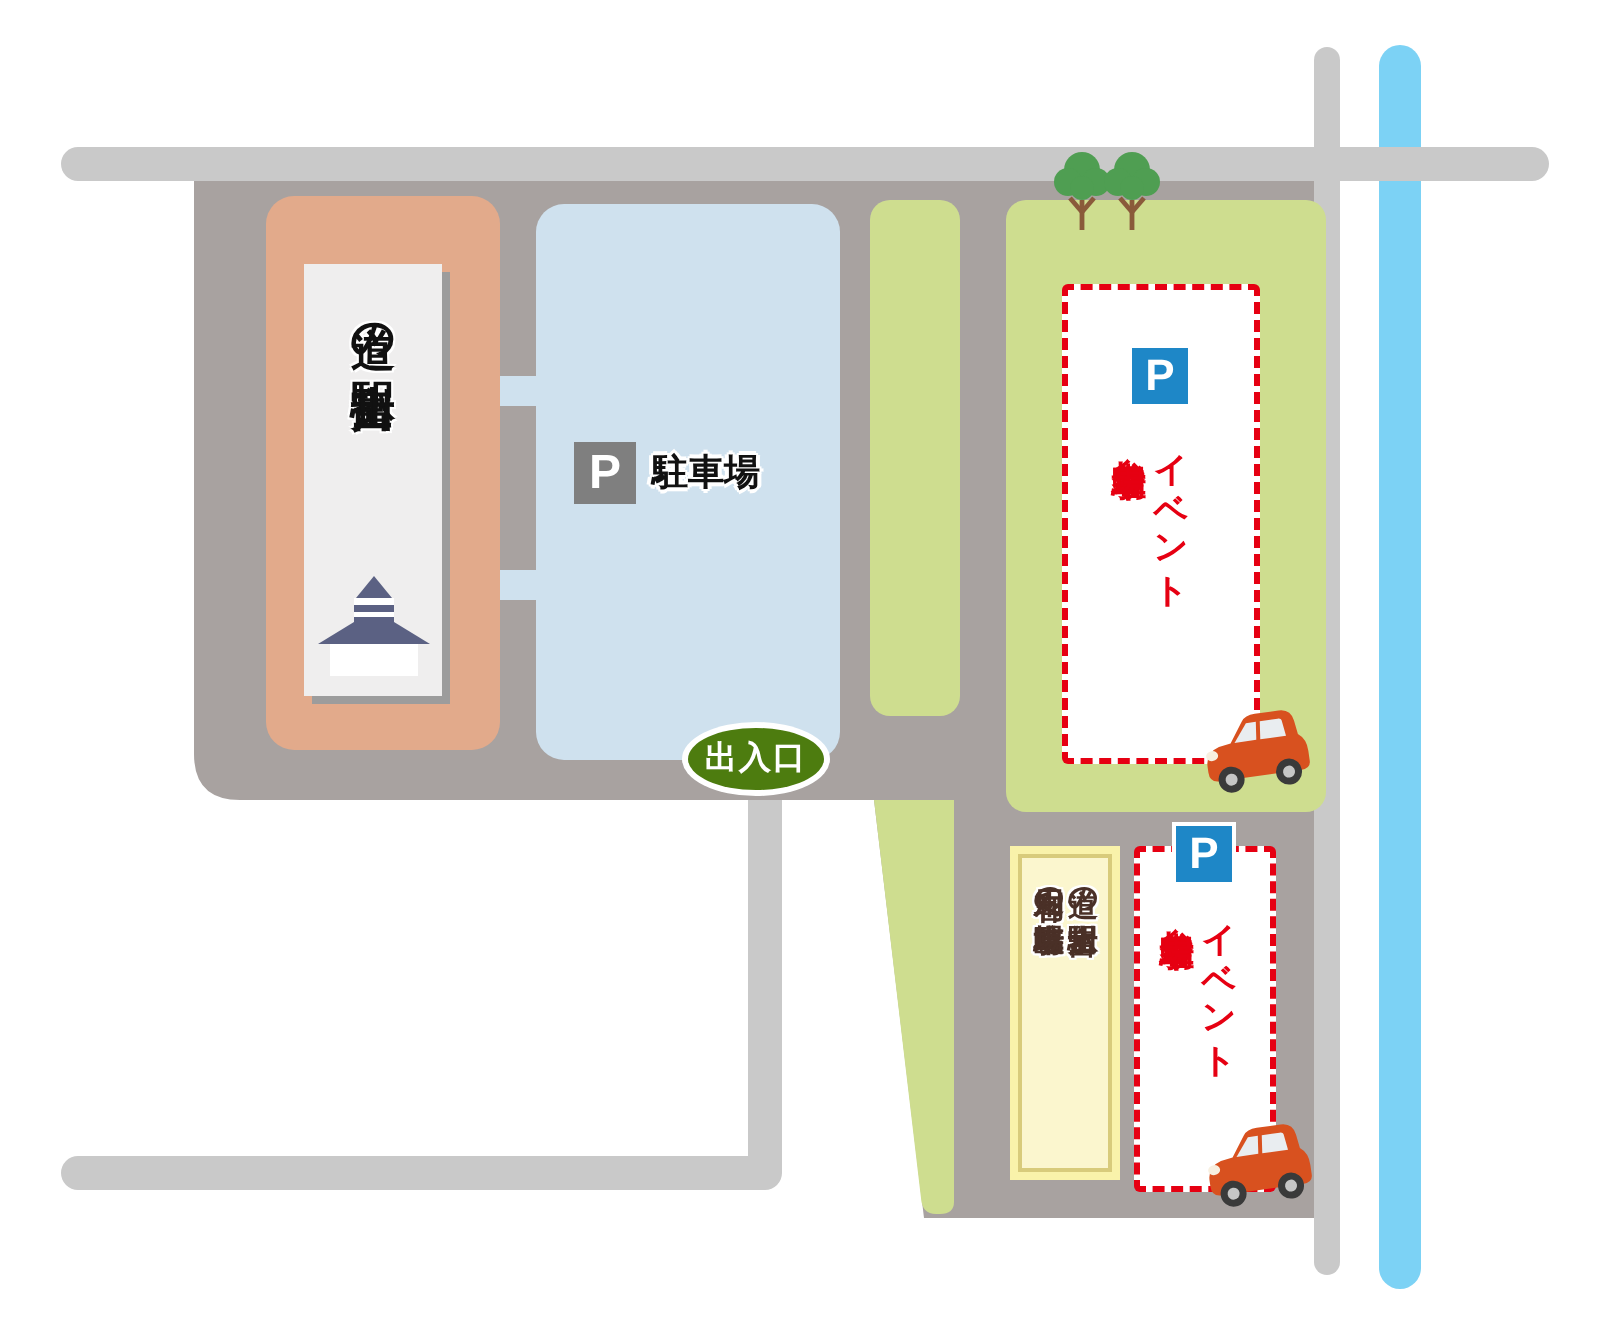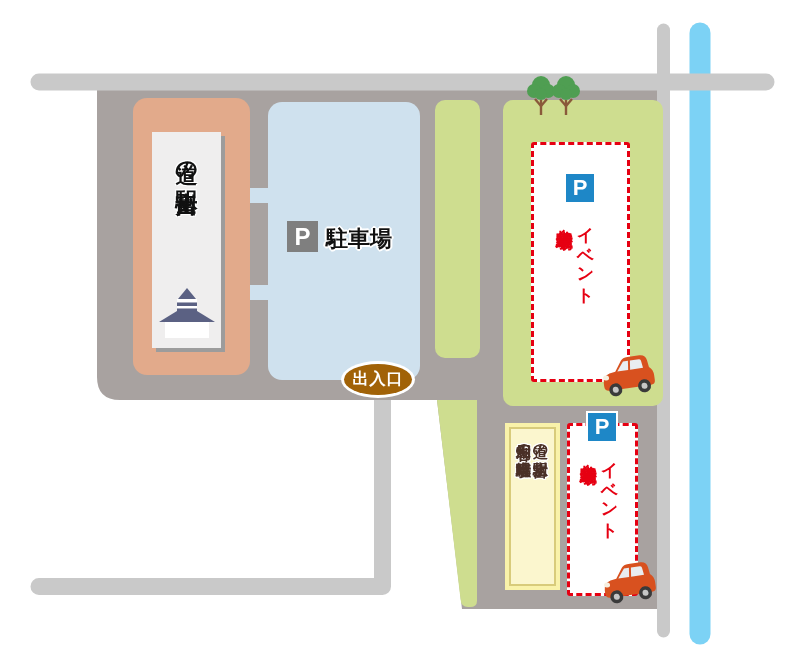--- a/index.html
+++ b/index.html
@@ -17,27 +17,27 @@
   .sign-text{font-size:22px;font-weight:700;color:#111;letter-spacing:1px;margin-top:14px;
              text-shadow:-1px -1px 0 #fff,1px -1px 0 #fff,-1px 1px 0 #fff,1px 1px 0 #fff;}
   
   .halo{text-shadow:-2px 0 0 #fff,2px 0 0 #fff,0 -2px 0 #fff,0 2px 0 #fff,
         -1px -1px 0 #fff,1px -1px 0 #fff,-1px 1px 0 #fff,1px 1px 0 #fff;}
   
   .pbadge{position:absolute;display:flex;align-items:center;justify-content:center;
           color:#fff;font-weight:700;}
   .pgray{background:#7f7f7f;width:31px;height:31px;font-size:24px;}
   .pblue{background:#1e87c7;width:28px;height:28px;font-size:22px;box-shadow:0 0 0 2px #fff;}
-  .parking-label{position:absolute;font-size:22px;font-weight:700;color:#111;}
+  .parking-label{position:absolute;font-size:18px;font-weight:700;color:#111;}
   
   .dashbox{position:absolute;background:#fff;border:3px dashed #e60012;border-radius:3px;}
   .red-vtext{position:absolute;color:#e60012;font-weight:700;font-size:17px;letter-spacing:1px;}
   .red-vtext span{display:block;line-height:21px;}
   
-  .oval{position:absolute;background:#a16207;border-radius:50%;box-shadow:0 0 0 3px #fff;
+  .oval{position:absolute;background:#4d7c0f;border-radius:50%;box-shadow:0 0 0 3px #fff;
         display:flex;align-items:center;justify-content:center;color:#fff;
         font-size:16px;font-weight:700;letter-spacing:1px;}
   
   .ybox{position:absolute;background:#f9f2aa;padding:4px;}
   .ybox-inner{border:2px solid #d8cb7b;background:#fbf6ce;width:100%;height:100%;
               box-sizing:border-box;display:flex;justify-content:center;}
   .ybox-text{color:#4a3027;font-weight:700;font-size:15px;letter-spacing:0px;margin-top:4px;
              text-shadow:-1px 0 0 #fff,1px 0 0 #fff,0 -1px 0 #fff,0 1px 0 #fff,
              -1px -1px 0 #fff,1px -1px 0 #fff,-1px 1px 0 #fff,1px 1px 0 #fff;}
   .ybox-text span{display:block;line-height:17px;}

